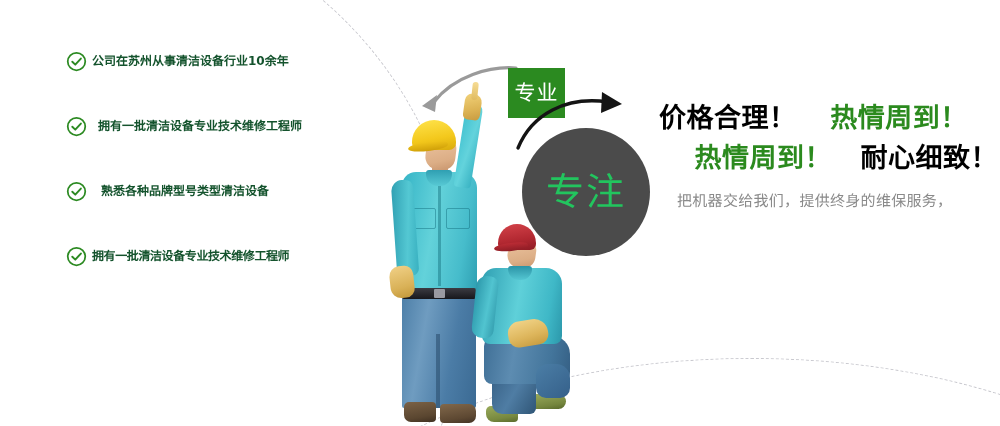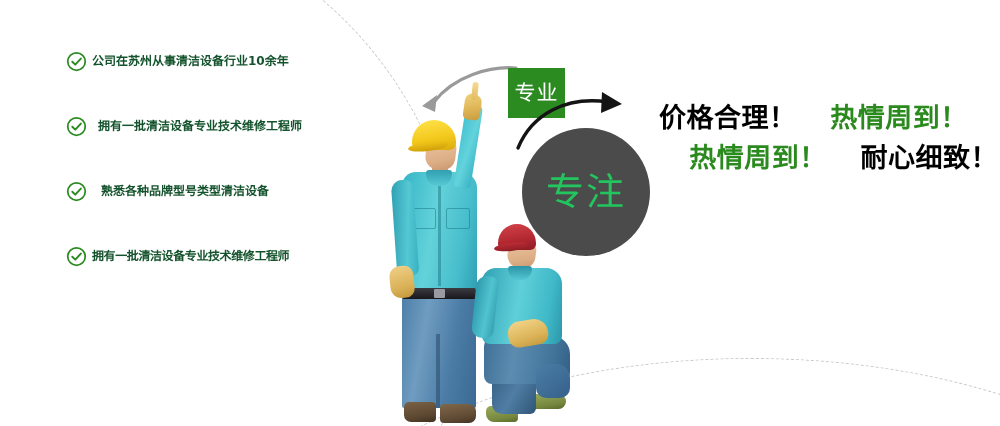--- a/index.html
+++ b/index.html
@@ -356,21 +356,21 @@
     width: 345px;
   }
   .headline {
     white-space: nowrap;
     font-size: 27px;
     line-height: 40px;
     font-weight: bold;
     letter-spacing: 0.5px;
   }
   #headline-row-1 { text-align: left;  padding-left: 4px; }
-  #headline-row-2 { text-align: right; padding-right: 2px; }
+  #headline-row-2 { text-align: right; padding-right: 2px; font-family: Liberation Serif, serif; }
   .hl-dark  { color: #000000; }
   .hl-green { color: #2b8a1e; }
   .hl-gap   { display: inline-block; width: 14px; }
 
   #subcopy {
     margin-top: 10px;
     color: #8a8a8a;
     font-size: 15px;
     line-height: 26px;
     letter-spacing: 0.3px;
@@ -492,17 +492,18 @@
       <span class="hl-green">热情周到！</span>
     </div>
 
     <div class="headline" id="headline-row-2">
       <span class="hl-green">热情周到！</span>
       <span class="hl-gap"></span>
       <span class="hl-dark">耐心细致！</span>
     </div>
 
     <div id="subcopy">
+      <div id="subcopy-line-1">把机器交给我们，提供终身的维保服务，</div>
     </div>
 
   </div>
 
 </div>
 
 </body></html>

